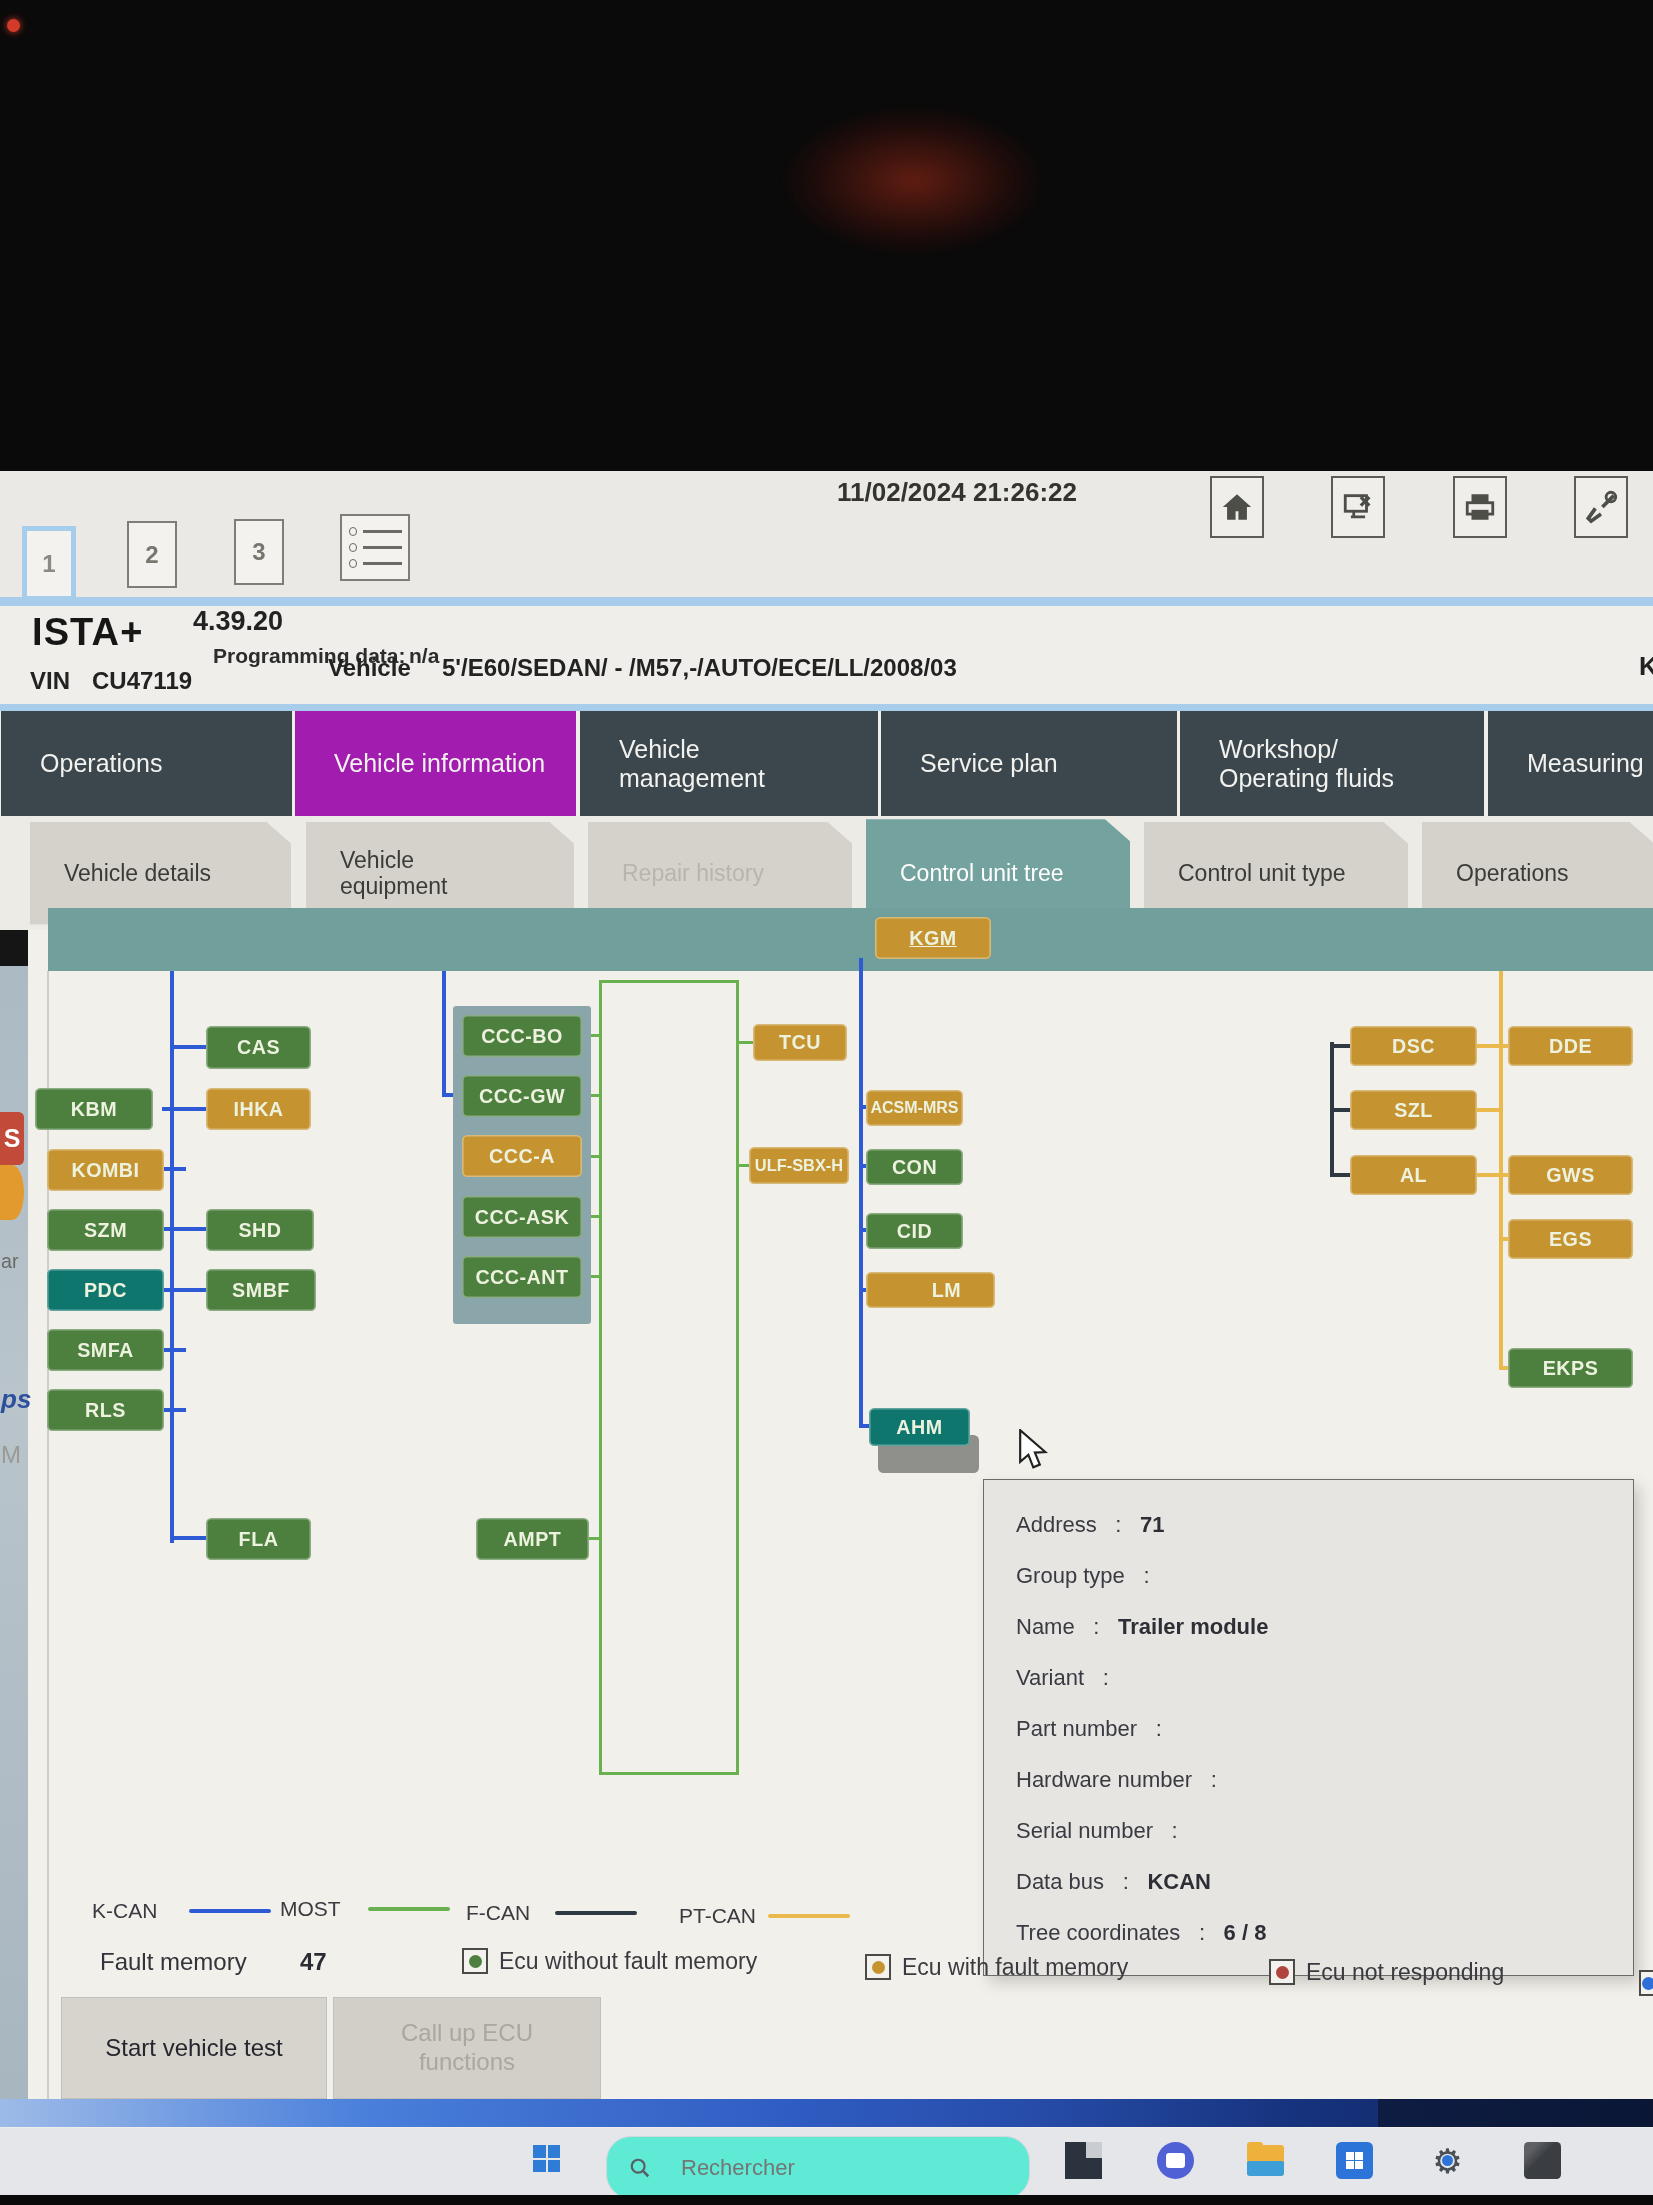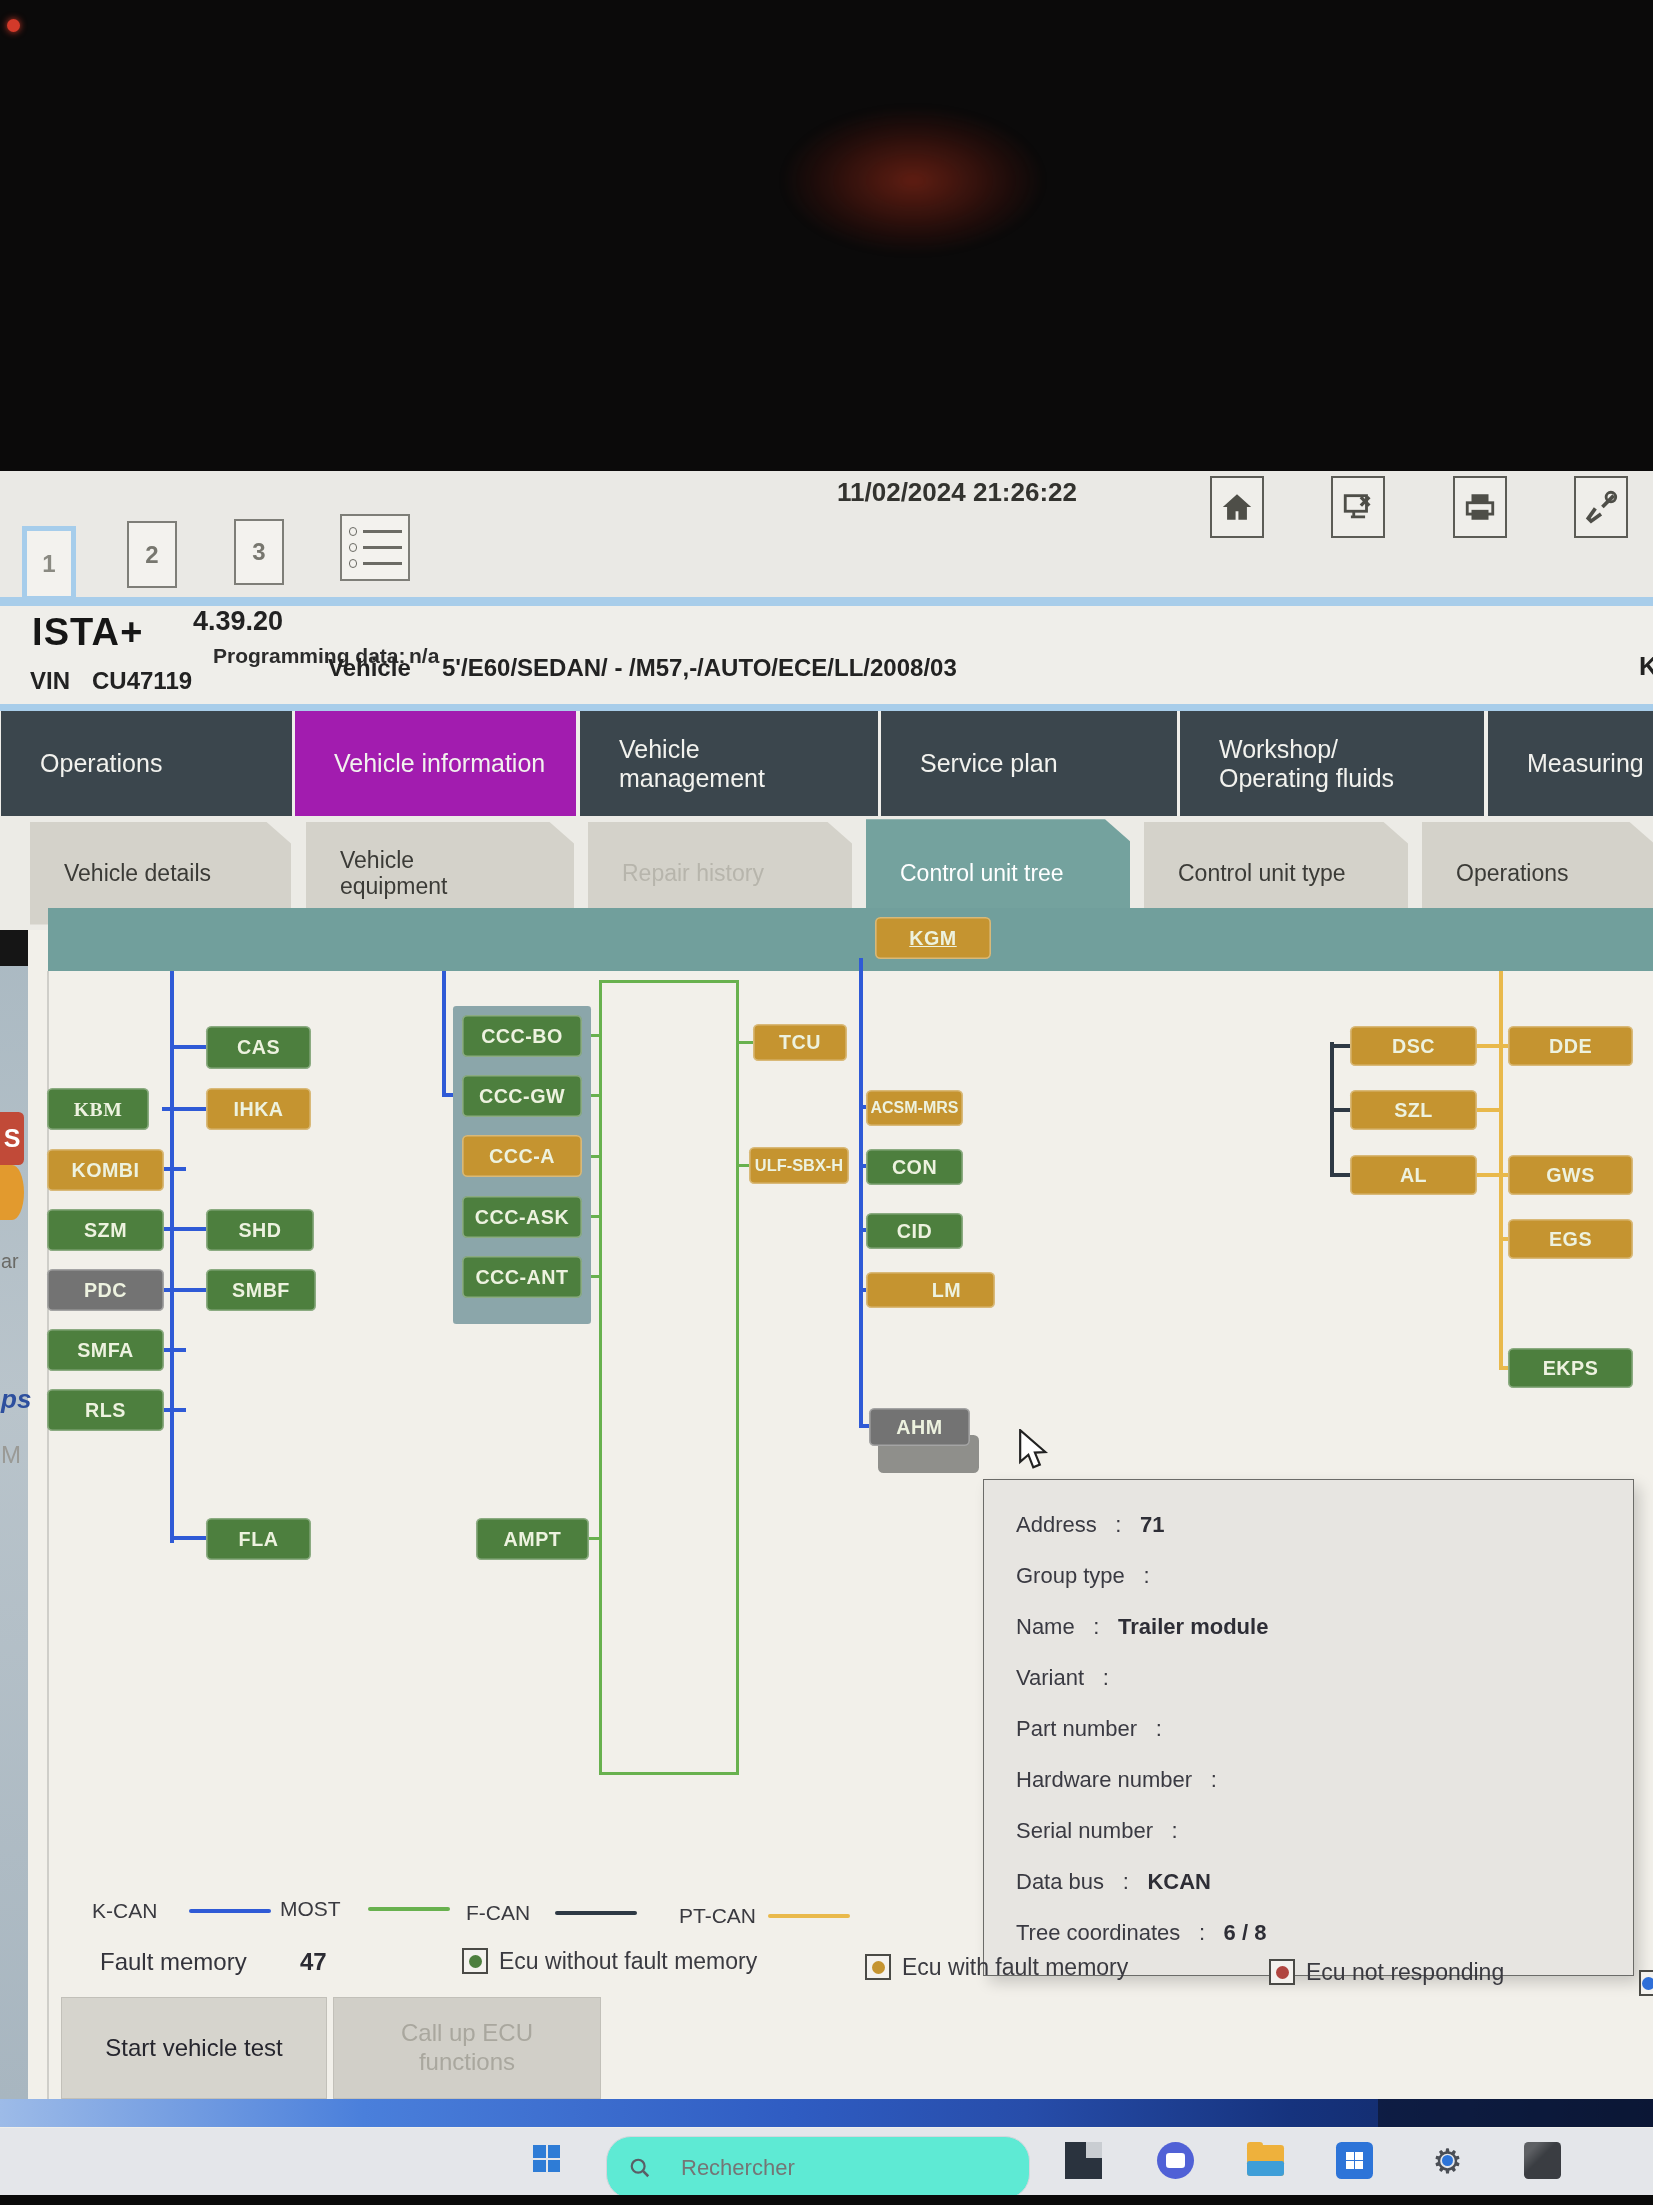--- a/index.html
+++ b/index.html
@@ -85,23 +85,23 @@
   #frag-ps{top:454px;left:1.1px;font-size:26px;font-weight:bold;font-style:italic;color:#2d4f9e;}
   #frag-m{top:511px;left:1.1px;font-size:24px;color:#9a9a96;}
   #win-left-edge{left:47px;top:971px;width:1.6px;height:1128px;background:#cfcec9;}
 
   #teal-band{left:48px;top:908px;width:1606px;height:63px;background:#719f9c;}
 
   
   .node{position:absolute;border-radius:5.5px;color:#edf2df;font-weight:bold;font-size:19.7px;
         display:flex;align-items:center;justify-content:center;letter-spacing:0.5px;
         box-shadow:inset 0 0 0 1.6px rgba(255,255,255,.35);}
-  .st-ok{background:#4d7f3e;} .st-fault{background:#c59430;} .st-down{background:#737373;}
+  .st-ok{background:#4d7f3e;} .st-fault{background:#c59430;} .st-down{background:#0f766e;}
   #n-KGM{left:875px;top:917px;width:116px;height:42px;text-decoration:underline;}
-  #n-KBM{left:47px;top:1088px;width:102px;height:42px;font-family:Liberation Serif, serif;}
+  #n-KBM{left:35px;top:1088px;width:118px;height:42px;}
   #n-KOMBI{left:47px;top:1149px;width:117px;height:42px;}
   #n-SZM{left:47px;top:1209px;width:117px;height:42px;}
   #n-PDC{left:47px;top:1269px;width:117px;height:42px;}
   #n-SMFA{left:47px;top:1329px;width:117px;height:42px;}
   #n-RLS{left:47px;top:1389px;width:117px;height:42px;}
   #n-CAS{left:206px;top:1026px;width:105px;height:43px;}
   #n-IHKA{left:206px;top:1088px;width:105px;height:42px;}
   #n-SHD{left:206px;top:1209px;width:108px;height:42px;}
   #n-SMBF{left:206px;top:1269px;width:110px;height:42px;}
   #n-FLA{left:206px;top:1518px;width:105px;height:42px;}

